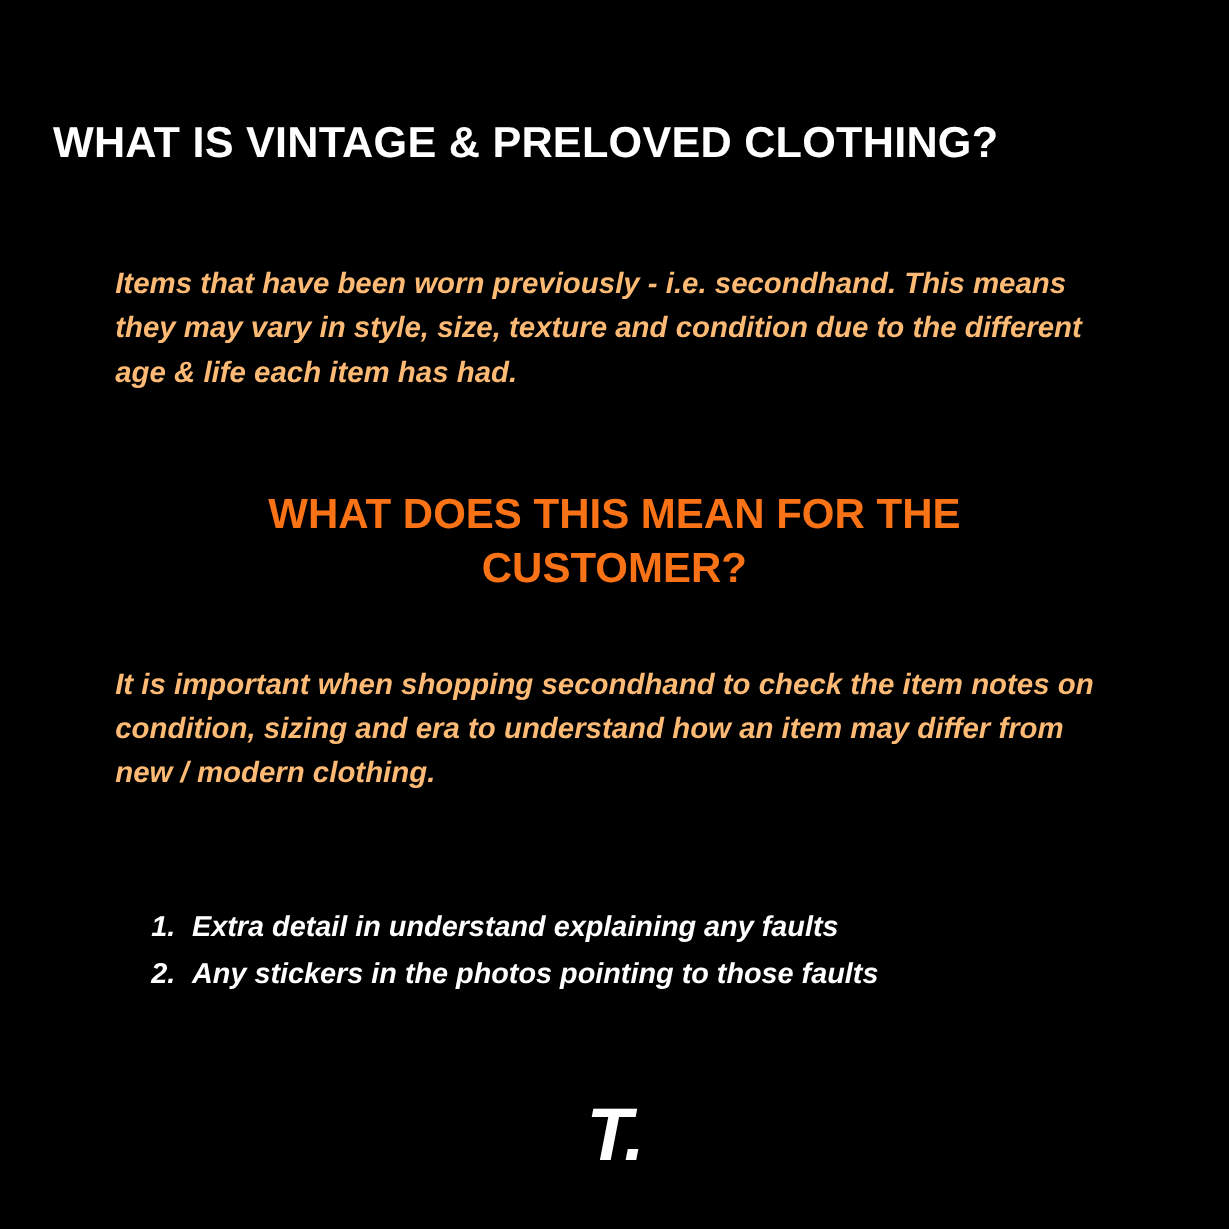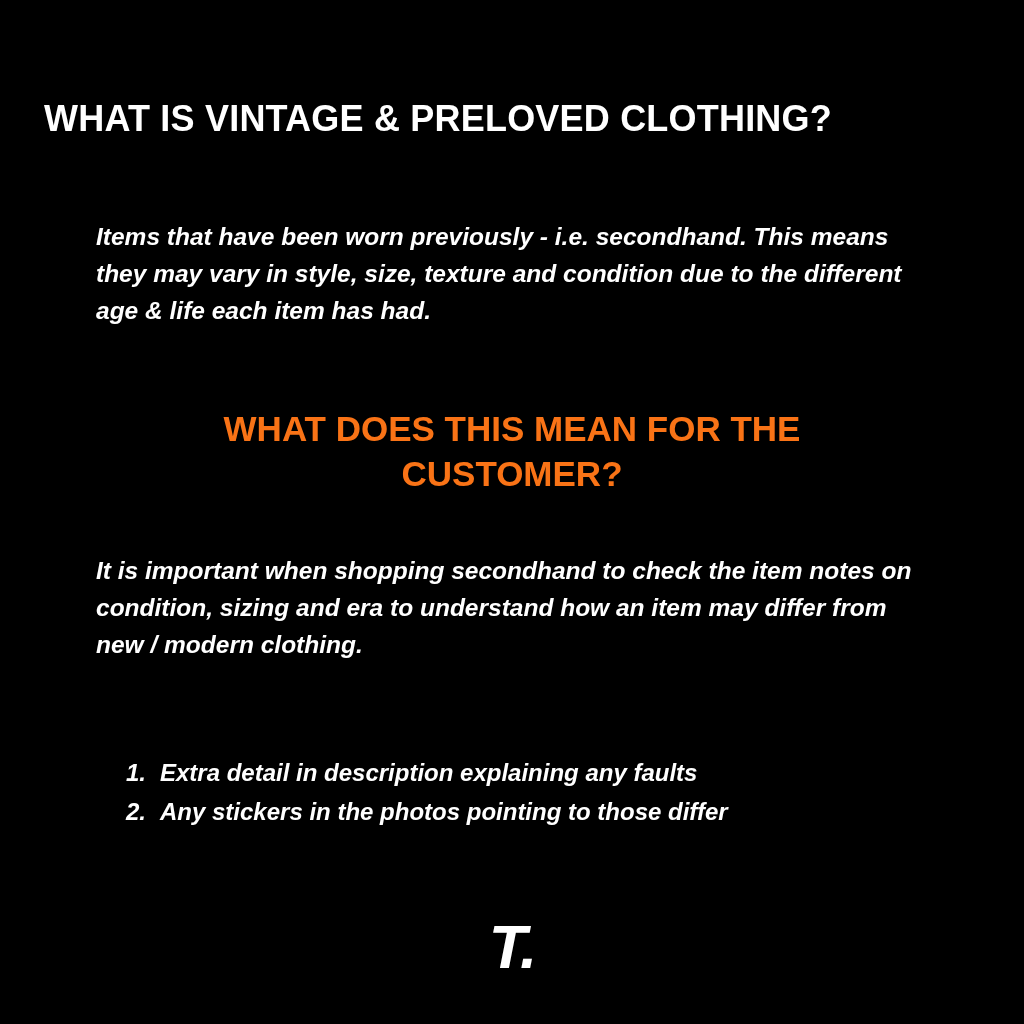--- a/index.html
+++ b/index.html
@@ -37,21 +37,21 @@
   }
 
   .para {
     position: absolute;
     left: 96px;
     width: 836px;
     font-size: 24.5px;
     font-weight: 700;
     font-style: italic;
     line-height: 1.52;
-    color: #ffffff;
+    color: #fdba74;
     margin-top: 28px;
   }
 
   .para-intro { top: 190px; }
 
   .heading-sub {
     position: absolute;
     top: 378px;
     left: 112px;
     width: 800px;
@@ -115,23 +115,23 @@
   <p class="para para-intro">Items that have been worn previously - i.e. secondhand. This means they may vary in style, size, texture and condition due to the different age &amp; life each item has had.</p>
 
   <h2 class="heading-sub">WHAT DOES THIS MEAN FOR THE CUSTOMER?</h2>
 
   <p class="para para-customer">It is important when shopping secondhand to check the item notes on condition, sizing and era to understand how an item may differ from new / modern clothing.</p>
 
 
   <ul class="list">
     <li>
       <span class="num">1.</span>
-      <span>Extra detail in description explaining any faults</span>
+      <span>Extra detail in understand explaining any faults</span>
     </li>
     <li>
       <span class="num">2.</span>
-      <span>Any stickers in the photos pointing to those differ</span>
+      <span>Any stickers in the photos pointing to those faults</span>
     </li>
   </ul>
 
   <div class="logo">T.</div>
 
 </div>
 
 </body></html>

